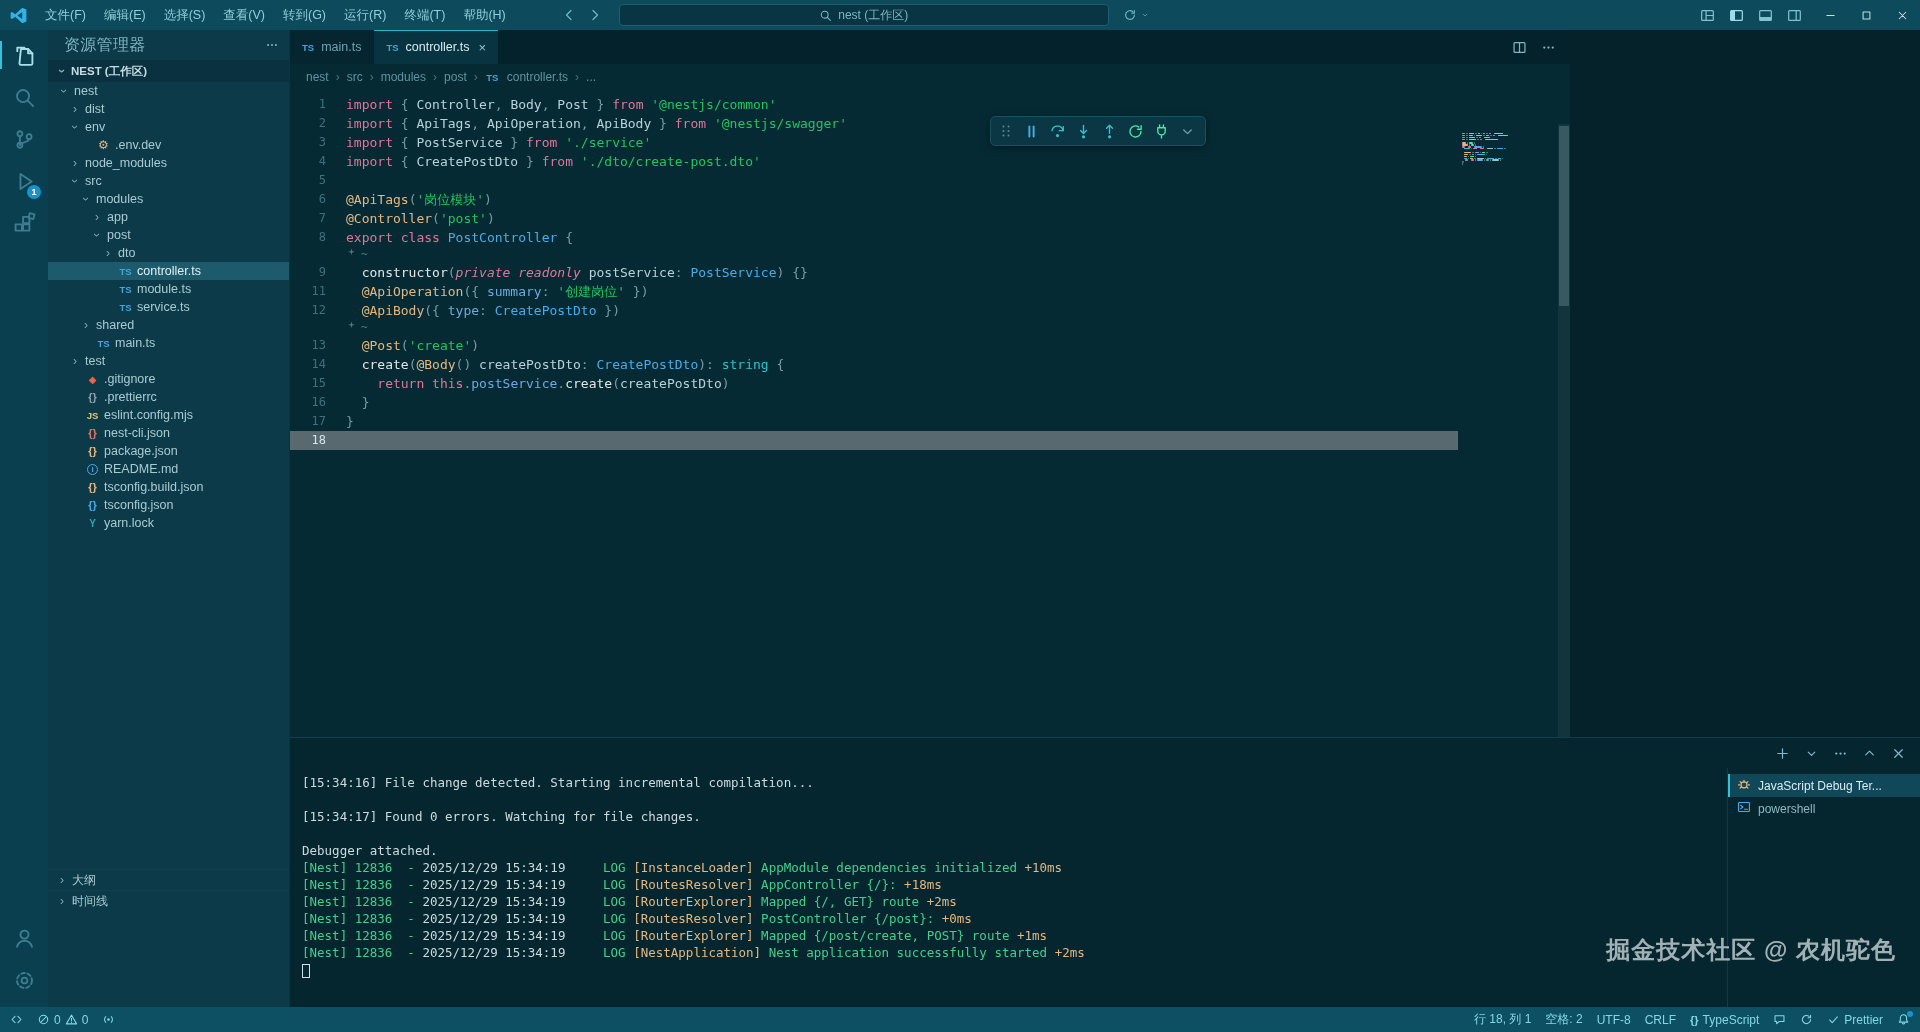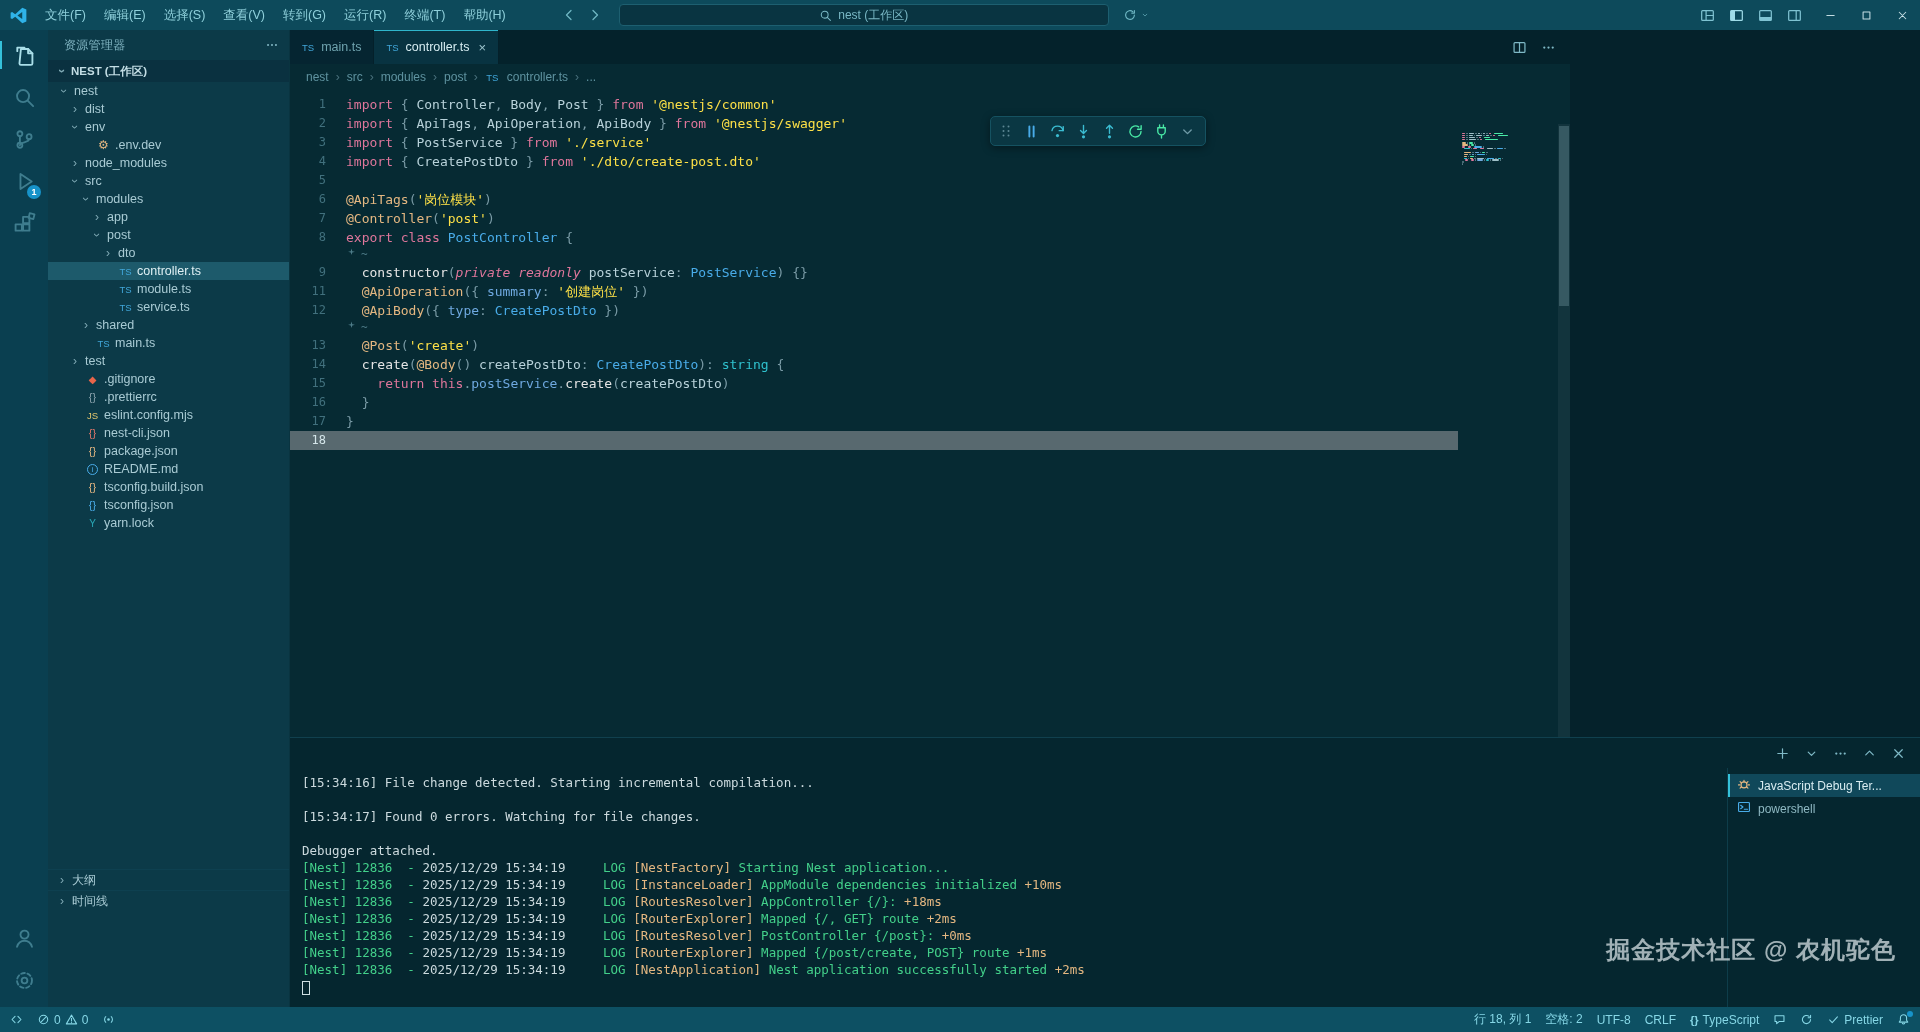--- a/index.html
+++ b/index.html
@@ -26,30 +26,30 @@
 .main{flex:1;display:flex;min-height:0}
 .activitybar{width:48px;background:#0a3f50;display:flex;flex-direction:column;align-items:center;padding-top:4px;flex:0 0 48px}
 .ab-item{width:48px;height:42px;display:flex;align-items:center;justify-content:center;color:#3f7d8e;position:relative}
 .ab-item svg{width:23px;height:23px}
 .ab-item.active{color:#aadfe9}
 .ab-item.active::before{content:"";position:absolute;left:0;top:7px;bottom:7px;width:2px;background:#35c1da}
 .ab-badge{position:absolute;bottom:3px;right:7px;background:#1793c9;color:#fff;border-radius:50%;min-width:14px;height:14px;font-size:9px;display:flex;align-items:center;justify-content:center;font-weight:bold}
 .ab-spacer{flex:1}
 
 .sidebar{width:242px;flex:0 0 242px;background:#0c3a48;display:flex;flex-direction:column;border-right:1px solid #0a3440;min-height:0}
-.sidebar-header{height:30px;display:flex;align-items:center;justify-content:space-between;padding:0 10px 0 16px;font-size:12px;color:#7fb3c0;letter-spacing:.3px}
+.sidebar-header{height:30px;display:flex;align-items:center;justify-content:space-between;padding:0 10px 0 16px;font-size:16px;color:#7fb3c0;letter-spacing:.3px}
 .sidebar-header .icon svg{width:14px;height:14px}
 .section-row{height:22px;background:#0a3140;display:flex;align-items:center;gap:3px;padding:0 8px;font-size:11.5px;font-weight:bold;color:#c3dde4}
 .tree{font-size:12.5px;color:#a9cbd4}
 .tree-row{height:18px;display:flex;align-items:center;gap:4px;white-space:nowrap;cursor:pointer}
 .tree-row.selected{background:#1d5a6b;color:#dff0f4}
 .chev{display:inline-block;width:12px;text-align:center;color:#7fa9b4;font-size:12px;line-height:12px}
 .chev.down{transform:rotate(90deg)}
 .chev.empty{visibility:hidden}
-.fi{display:inline-flex;width:15px;justify-content:center;font-size:9.5px;font-weight:normal}
+.fi{display:inline-flex;width:15px;justify-content:center;font-size:9.5px;font-weight:bold}
 .fi-ts,.fi-tsmain{color:#41a6d9}
 .fi-js{color:#e2c76e}
 .fi-braces{color:#8aa3ad;font-size:11px}
 .fi-braces-yellow{color:#e4b781;font-size:11px}
 .fi-braces-red{color:#e0776a;font-size:11px}
 .fi-braces-blue{color:#49ace9;font-size:11px}
 .fi-info{color:#49ace9}
 .fi-info i{font-style:normal;border:1px solid #49ace9;border-radius:50%;width:11px;height:11px;line-height:10px;font-size:8px;display:block;text-align:center}
 .fi-gear{color:#e4b781;font-size:12px}
 .fi-git{color:#e8654a;font-size:10px}
@@ -72,21 +72,21 @@
 .bc-sep{color:#49707c}
 .code-area{position:relative;flex:1;padding-top:5px;font-family:"DejaVu Sans Mono","Liberation Mono",monospace;font-size:13px;overflow:hidden}
 .code-line{display:flex;height:19px;line-height:19px;width:1168px;white-space:pre}
 .code-line .gutter{flex:0 0 36px;text-align:right;color:#41707d;font-size:12px}
 .code-body{padding-left:20px;white-space:pre}
 .active-line{background:#58696f}
 .active-line .gutter{color:#d5e6ea}
 .hint-line{height:16px;line-height:16px;font-size:11px;color:#4e7c89}
 .hint-line .code-body{display:flex;align-items:center;gap:4px}
 .hint-line svg{width:11px;height:11px}
-.tk-k{color:#df769b}.tk-ki{color:#df769b;font-style:italic}.tk-s{color:#fde047}
+.tk-k{color:#df769b}.tk-ki{color:#df769b;font-style:italic}.tk-s{color:#22c55e}
 .tk-d{color:#e4b781}.tk-t{color:#49ace9}.tk-f{color:#e5e5e5}.tk-p{color:#7a9ba6}
 .tk-v{color:#b8d2da}.tk-pr{color:#6fa9e0}.tk-pm{color:#2fc1ce}
 .debug-toolbar{position:absolute;top:26px;left:700px;display:flex;align-items:center;gap:4px;background:#0a3743;border:1px solid #155261;border-radius:5px;padding:3px 7px;box-shadow:0 2px 8px rgba(0,0,0,.4);z-index:12}
 .dt-btn{display:flex;align-items:center;justify-content:center;width:22px;height:22px;border-radius:4px}
 .dt-btn svg{width:17px;height:17px}
 .dt-drag{color:#5d8794;margin-right:2px}
 .c-blue{color:#49ace9}.c-teal{color:#3bbcd1}.c-green{color:#49e9a6}.c-dim{color:#6f9aa6}
 .minimap{position:absolute;left:1172px;top:43px;width:58px;z-index:5}
 .mm-line{display:flex;gap:1px;height:1.3px;margin-bottom:0.6px}
 .mm-line span{height:100%;border-radius:1px}
@@ -742,21 +742,20 @@
               </span>
           </div>
         </div>
         <div class="panel-body">
           <div class="terminal" id="terminal">
               <div class="terminal-line"><span class="tm-w">[15:34:16] File change detected. Starting incremental compilation...</span></div>
               <div class="terminal-line"></div>
               <div class="terminal-line"><span class="tm-w">[15:34:17] Found 0 errors. Watching for file changes.</span></div>
               <div class="terminal-line"></div>
               <div class="terminal-line"><span class="tm-w">Debugger attached.</span></div>
-              <div class="terminal-line"><span class="tm-g">[Nest] 12836  - </span><span class="tm-w">2025/12/29 15:34:19</span><span class="tm-w">     </span><span class="tm-g">LOG </span><span class="tm-y">[NestFactory] </span><span class="tm-g">Starting Nest application...</span></div>
               <div class="terminal-line"><span class="tm-g">[Nest] 12836  - </span><span class="tm-w">2025/12/29 15:34:19</span><span class="tm-w">     </span><span class="tm-g">LOG </span><span class="tm-y">[InstanceLoader] </span><span class="tm-g">AppModule dependencies initialized </span><span class="tm-y">+10ms</span></div>
               <div class="terminal-line"><span class="tm-g">[Nest] 12836  - </span><span class="tm-w">2025/12/29 15:34:19</span><span class="tm-w">     </span><span class="tm-g">LOG </span><span class="tm-y">[RoutesResolver] </span><span class="tm-g">AppController {/}: </span><span class="tm-y">+18ms</span></div>
               <div class="terminal-line"><span class="tm-g">[Nest] 12836  - </span><span class="tm-w">2025/12/29 15:34:19</span><span class="tm-w">     </span><span class="tm-g">LOG </span><span class="tm-y">[RouterExplorer] </span><span class="tm-g">Mapped {/, GET} route </span><span class="tm-y">+2ms</span></div>
               <div class="terminal-line"><span class="tm-g">[Nest] 12836  - </span><span class="tm-w">2025/12/29 15:34:19</span><span class="tm-w">     </span><span class="tm-g">LOG </span><span class="tm-y">[RoutesResolver] </span><span class="tm-g">PostController {/post}: </span><span class="tm-y">+0ms</span></div>
               <div class="terminal-line"><span class="tm-g">[Nest] 12836  - </span><span class="tm-w">2025/12/29 15:34:19</span><span class="tm-w">     </span><span class="tm-g">LOG </span><span class="tm-y">[RouterExplorer] </span><span class="tm-g">Mapped {/post/create, POST} route </span><span class="tm-y">+1ms</span></div>
               <div class="terminal-line"><span class="tm-g">[Nest] 12836  - </span><span class="tm-w">2025/12/29 15:34:19</span><span class="tm-w">     </span><span class="tm-g">LOG </span><span class="tm-y">[NestApplication] </span><span class="tm-g">Nest application successfully started </span><span class="tm-y">+2ms</span></div>
               <div class="terminal-line"><span class="term-cursor"></span></div>
             </div>
           <div class="terminal-sash"></div>
           <div class="terminal-list" id="terminal-list">

